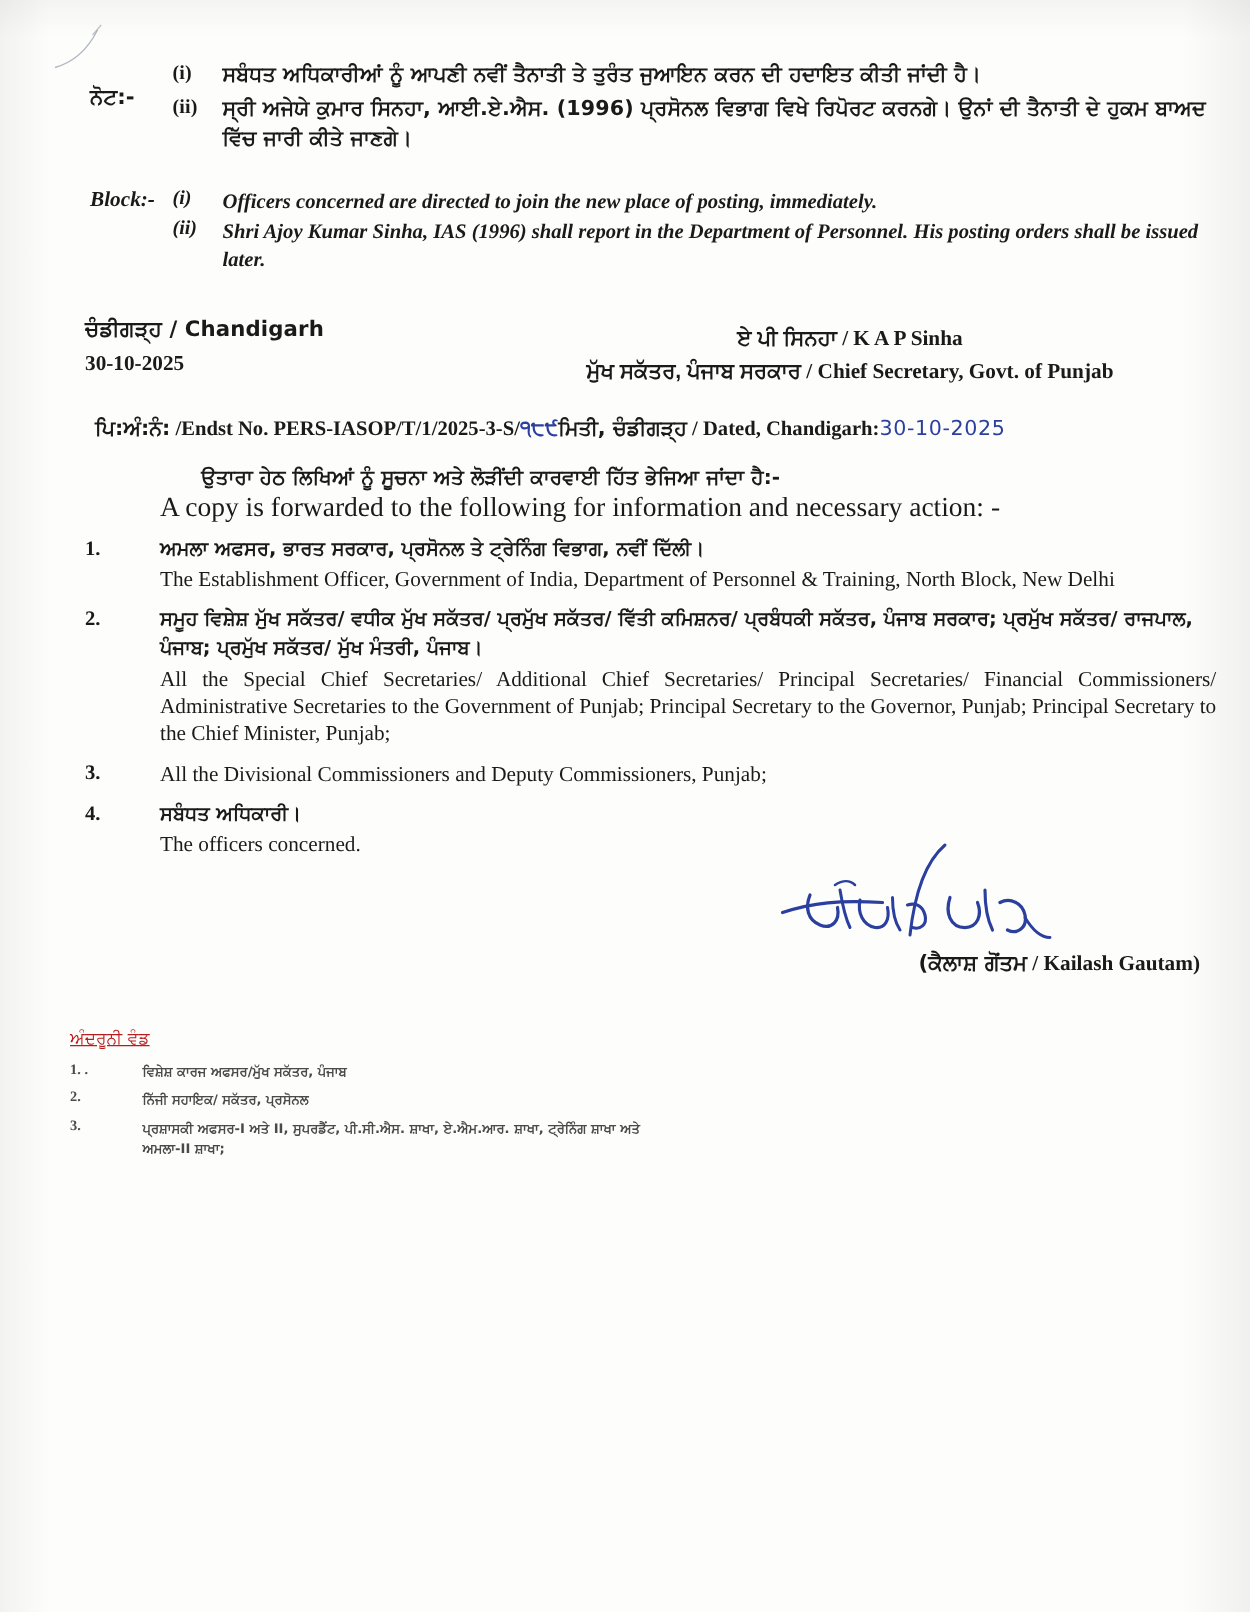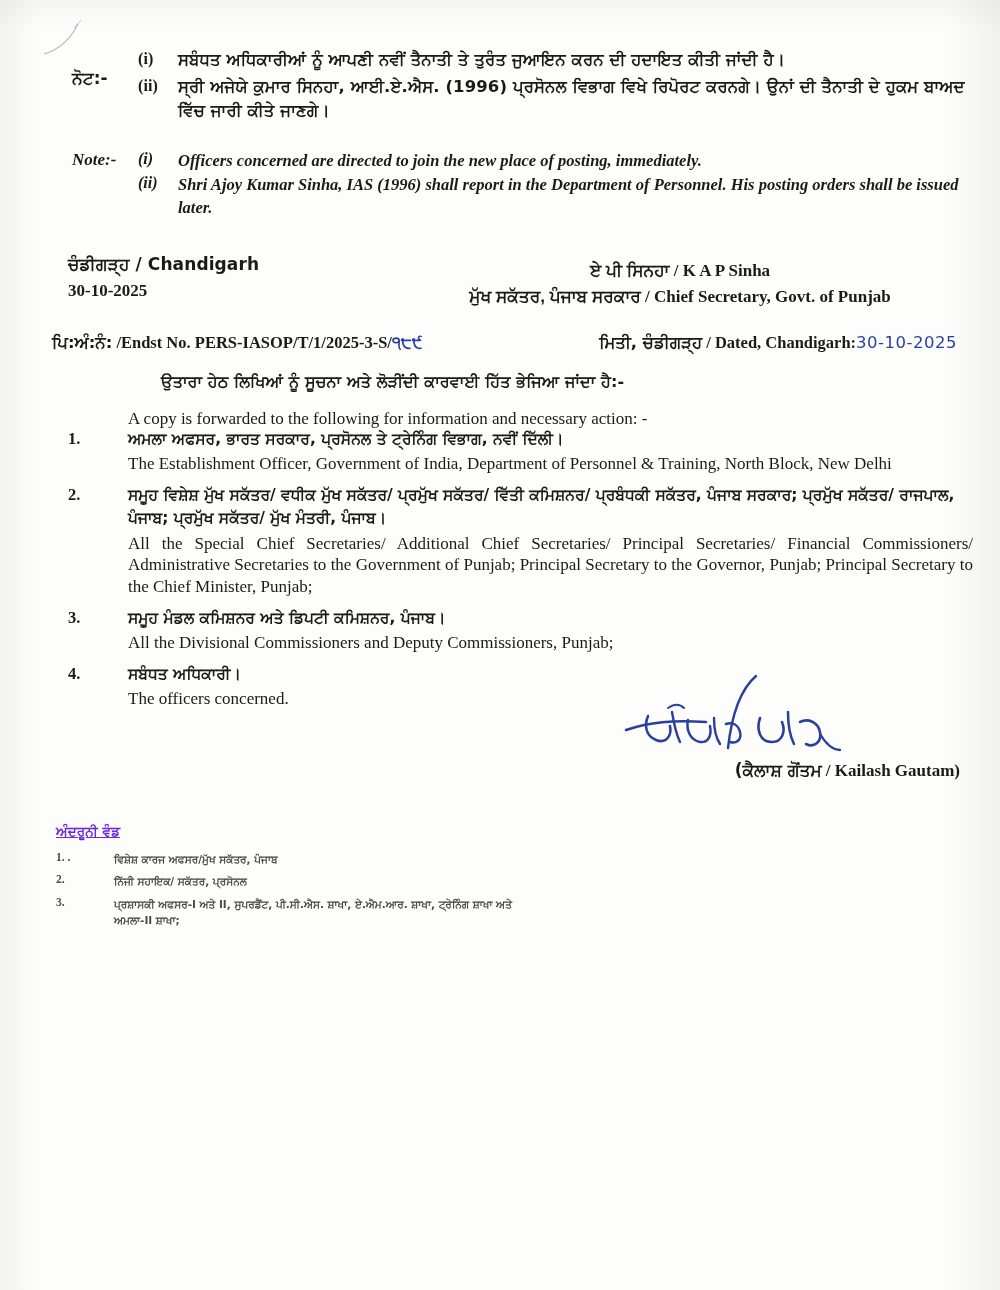--- a/index.html
+++ b/index.html
@@ -111,25 +111,25 @@
     text-align: center;
     line-height: 1.5;
   }
   .signatory-block .name { font-size: 17px; font-weight: 700; }
   .signatory-block .desig { font-size: 17px; font-weight: 700; }
   .signatory-block .pa { font-family: Liberation Sans, sans-serif; font-weight: 700; }
 
   
   .endst-row {
     position: absolute;
-    left: 52px;
+    left: 76px;
     top: 333px;
     width: 905px;
     display: flex;
-    justify-content: space-between;
+    justify-content: flex-start;
     align-items: baseline;
     font-size: 16.5px;
     font-weight: 700;
   }
   .endst-left .pa, .endst-right .pa {
     font-family: "DejaVu Sans", sans-serif;
     font-weight: 700;
   }
   .endst-left .num {
     font-family: "DejaVu Sans", sans-serif;
@@ -144,21 +144,21 @@
   }
 
   
   .fwd-intro {
     position: absolute;
     left: 128px;
     top: 372px;
     width: 840px;
   }
   .fwd-intro .pa { font-size: 16px; font-family: "DejaVu Sans", sans-serif; font-weight: 700; margin-left: 33px; }
-  .fwd-intro .en { font-size: 17px; margin-top: 18px; }
+  .fwd-intro .en { font-size: 22px; margin-top: 2px; }
 
   
   .fwd-list {
     position: absolute;
     left: 68px;
     top: 428px;
     width: 905px;
   }
   .fwd-item {
     display: flex;
@@ -210,25 +210,25 @@
 
   
   .internal {
     position: absolute;
     left: 56px;
     top: 823px;
     width: 460px;
   }
   .internal .hdr {
     font-family: "DejaVu Sans", sans-serif;
-    font-weight: 700;
+    font-weight: 400;
     font-size: 13.5px;
     text-decoration: underline;
     margin-bottom: 11px;
-    color: #6d28d9;
+    color: #b91c1c;
   }
   .internal .irow {
     display: flex;
     align-items: flex-start;
     margin-bottom: 6px;
     color: #4a4a4a;
   }
   .internal .inum {
     width: 58px;
     flex: none;
@@ -270,21 +270,21 @@
         <div class="rt">ਸਬੰਧਤ ਅਧਿਕਾਰੀਆਂ ਨੂੰ ਆਪਣੀ ਨਵੀਂ ਤੈਨਾਤੀ ਤੇ ਤੁਰੰਤ ਜੁਆਇਨ ਕਰਨ ਦੀ ਹਦਾਇਤ ਕੀਤੀ ਜਾਂਦੀ ਹੈ।</div>
       </div>
       <div class="row">
         <div class="rn">(ii)</div>
         <div class="rt">ਸ੍ਰੀ ਅਜੇਯੇ ਕੁਮਾਰ ਸਿਨਹਾ, ਆਈ.ਏ.ਐਸ. (1996) ਪ੍ਰਸੋਨਲ ਵਿਭਾਗ ਵਿਖੇ ਰਿਪੋਰਟ ਕਰਨਗੇ। ਉਨਾਂ ਦੀ ਤੈਨਾਤੀ ਦੇ ਹੁਕਮ ਬਾਅਦ ਵਿੱਚ ਜਾਰੀ ਕੀਤੇ ਜਾਣਗੇ।</div>
       </div>
     </div>
   </div>
 
   <div class="note-en">
-    <div class="lbl">Note:-</div>
+    <div class="lbl">Block:-</div>
     <div class="rows">
       <div class="row">
         <div class="rn">(i)</div>
         <div class="rt">Officers concerned are directed to join the new place of posting, immediately.</div>
       </div>
       <div class="row">
         <div class="rn">(ii)</div>
         <div class="rt">Shri Ajoy Kumar Sinha, IAS (1996) shall report in the Department of Personnel. His posting orders shall be issued later.</div>
       </div>
     </div>
@@ -329,21 +329,20 @@
     <div class="fwd-item">
       <div class="idx">2.</div>
       <div class="body">
         <span class="pa">ਸਮੂਹ ਵਿਸ਼ੇਸ਼ ਮੁੱਖ ਸਕੱਤਰ/ ਵਧੀਕ ਮੁੱਖ ਸਕੱਤਰ/ ਪ੍ਰਮੁੱਖ ਸਕੱਤਰ/ ਵਿੱਤੀ ਕਮਿਸ਼ਨਰ/ ਪ੍ਰਬੰਧਕੀ ਸਕੱਤਰ, ਪੰਜਾਬ ਸਰਕਾਰ; ਪ੍ਰਮੁੱਖ ਸਕੱਤਰ/ ਰਾਜਪਾਲ, ਪੰਜਾਬ;    ਪ੍ਰਮੁੱਖ ਸਕੱਤਰ/ ਮੁੱਖ ਮੰਤਰੀ, ਪੰਜਾਬ।</span>
         <span class="en">All the Special Chief Secretaries/ Additional Chief Secretaries/ Principal Secretaries/ Financial Commissioners/ Administrative Secretaries to the Government of Punjab;  Principal  Secretary to the Governor, Punjab;  Principal Secretary to the Chief Minister, Punjab;</span>
       </div>
     </div>
     <div class="fwd-item">
       <div class="idx">3.</div>
       <div class="body">
-        <span class="pa">ਸਮੂਹ ਮੰਡਲ ਕਮਿਸ਼ਨਰ ਅਤੇ ਡਿਪਟੀ ਕਮਿਸ਼ਨਰ, ਪੰਜਾਬ।</span>
         <span class="en">All the Divisional Commissioners and Deputy Commissioners, Punjab;</span>
       </div>
     </div>
     <div class="fwd-item">
       <div class="idx">4.</div>
       <div class="body">
         <span class="pa">ਸਬੰਧਤ ਅਧਿਕਾਰੀ।</span>
         <span class="en">The officers concerned.</span>
       </div>
     </div>

